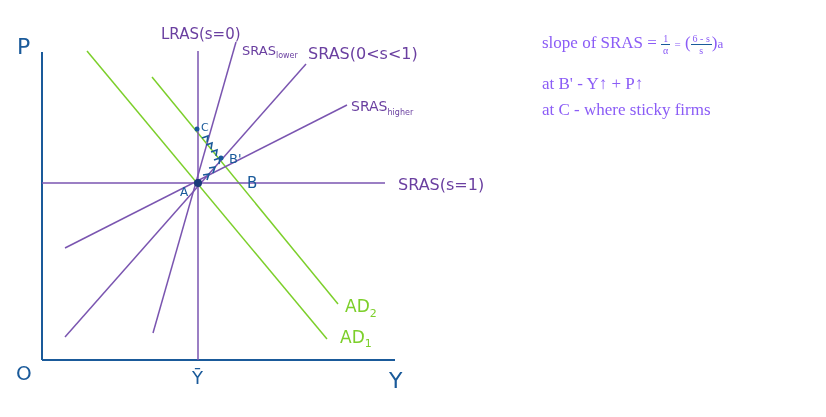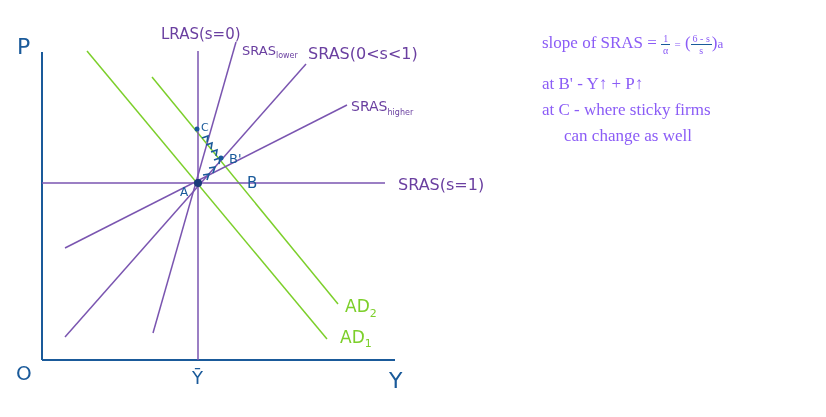--- a/index.html
+++ b/index.html
@@ -67,14 +67,13 @@
 
 <div class="notes">
   <div>
     <span>slope of SRAS =</span>
     <span class="frac"><span class="num">1</span><span>α</span></span>
     <span style="font-size:11px">=</span>
     (<span class="frac"><span class="num">6 - s</span><span>s</span></span>)<span style="font-size:13px">a</span>
   </div>
   <div style="margin-top:14px">at B' - Y↑ + P↑</div>
   <div style="">at C - where sticky firms</div>
-  <div style="padding-left:22px">can change as well</div>
 </div>
 
 </body></html>

